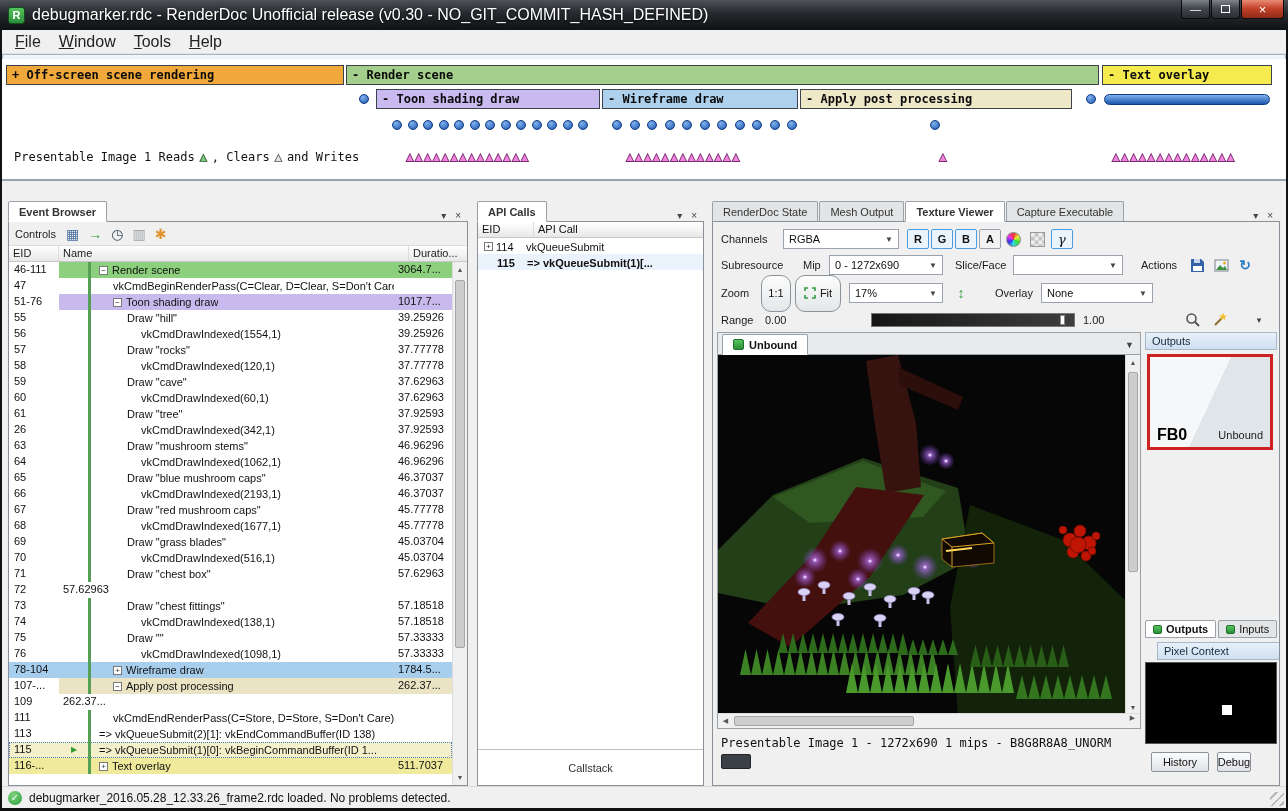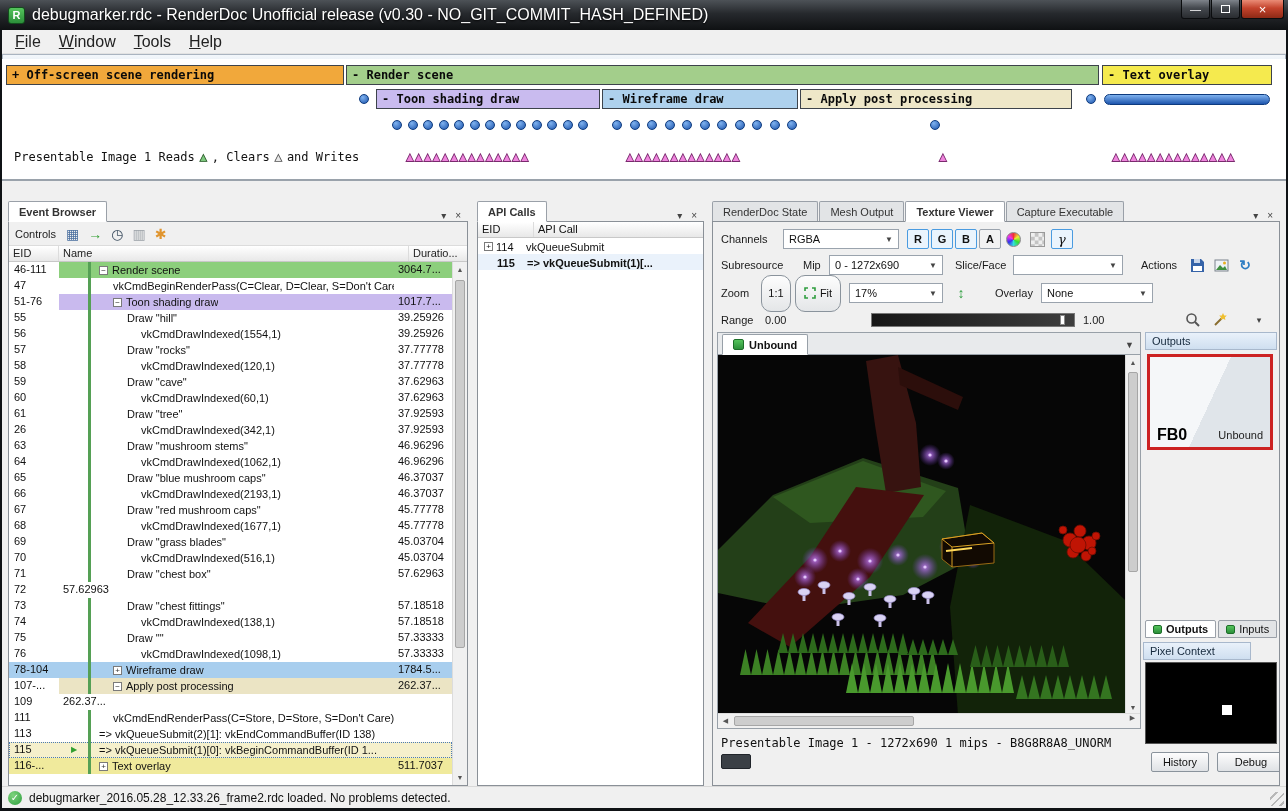--- a/index.html
+++ b/index.html
@@ -543,20 +543,21 @@
             <div class="api-exp" data-name="expand-icon">+</div>
             <div class="api-eid" data-name="api-eid">114</div>
             <div class="api-call" data-name="api-call-name">vkQueueSubmit</div>
           </div>
           <div class="api-row api-bold" data-name="api-call-row">
             <div class="api-exp" data-name="spacer"></div>
             <div class="api-eid" data-name="api-eid">115</div>
             <div class="api-call" data-name="api-call-name">=&gt; vkQueueSubmit(1)[...</div>
           </div>
         </div>
+      <div class="callstack" data-name="callstack-section">Callstack</div>
     </div>
   </div>
 
   <div class="panel" style="left:712px;top:200px;width:568px;height:586px" data-name="texture-viewer-panel">
     <div class="tabstrip" data-name="right-tabstrip">
       <div style="display:flex;align-items:flex-end" data-name="right-tabs">
           <div class="tab" data-name="tab-pipeline-state">RenderDoc State</div>
           <div class="tab" data-name="tab-mesh-output">Mesh Output</div>
           <div class="tab tab-active" data-name="tab-texture-viewer">Texture Viewer</div>
           <div class="tab" data-name="tab-capture-executable">Capture Executable</div>
@@ -846,26 +847,26 @@
       <div class="io-tabs" style="left:432px;top:398px" data-name="io-tabs">
           <div class="io-tab io-active" data-name="tab-outputs">
             <span class="io-ic" data-name="texture-icon"></span>
             <span class="io-lab" data-name="io-tab-label">Outputs</span>
           </div>
           <div class="io-tab" data-name="tab-inputs">
             <span class="io-ic" data-name="texture-icon"></span>
             <span class="io-lab" data-name="io-tab-label">Inputs</span>
           </div>
         </div>
-      <div class="side-header" style="left:430px;top:420px;width:108px" data-name="pixel-context-header">Pixel Context</div>
+      <div class="side-header" style="left:444px;top:420px;width:132px" data-name="pixel-context-header">Pixel Context</div>
       <div class="px-box" style="left:432px;top:440px;width:132px;height:82px" data-name="pixel-context-view">
         <div class="px-square" style="left:76px;top:42px" data-name="picked-pixel-marker"></div>
       </div>
       <div class="side-btn" style="left:438px;top:530px;width:58px" data-name="history-button">History</div>
-      <div class="side-btn" style="left:504px;top:530px;width:68px" data-name="debug-button">Debug</div>
+      <div class="side-btn" style="left:504px;top:530px;width:34px" data-name="debug-button">Debug</div>
 
     </div>
   </div>
 
   <div class="statusbar" data-name="status-bar">
     <span class="ok-icon" data-name="success-icon">✓</span>
     <span data-name="status-text">debugmarker_2016.05.28_12.33.26_frame2.rdc loaded. No problems detected.</span>
     <span class="grip" data-name="resize-grip"></span>
   </div>
 

